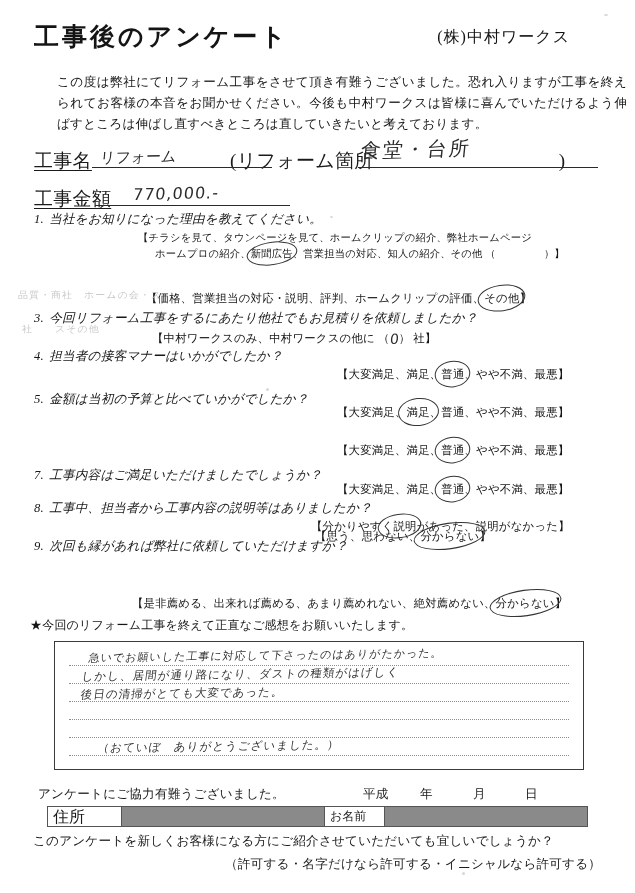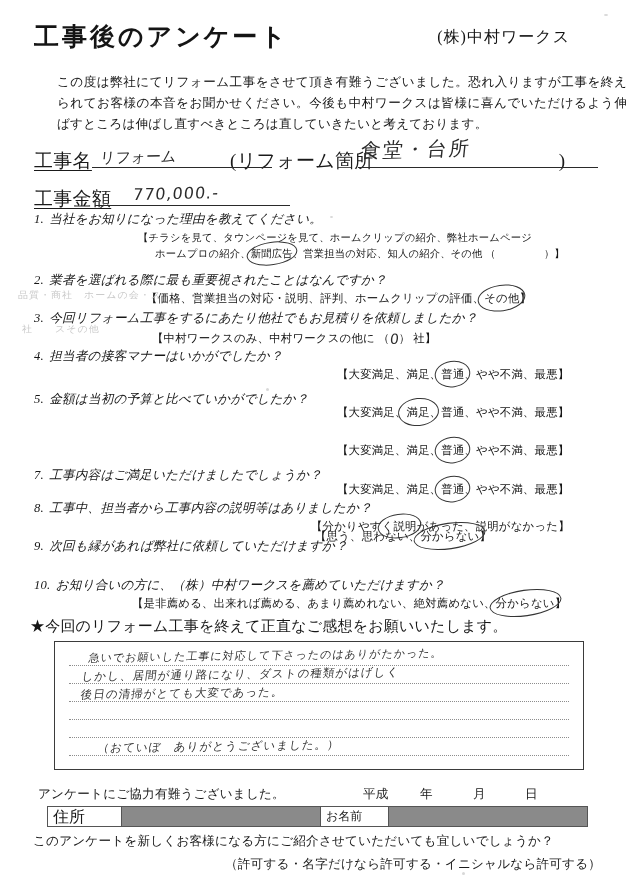--- a/index.html
+++ b/index.html
@@ -85,21 +85,21 @@
     border:1.4px solid #353535;
     border-radius:50%;
     transform:rotate(-8deg) scale(1.02);
     pointer-events:none;
   }
   .circ.tight::after{left:-4px;right:-4px;top:-5px;bottom:-4px;}
   .circ.wide::after{left:-9px;right:-9px;top:-7px;bottom:-6px;transform:rotate(-6deg);}
 
   
   .star{
-    position:absolute;left:30px;top:617px;font-size:15px;
+    position:absolute;left:30px;top:617px;font-size:12px;
     letter-spacing:.2px;white-space:nowrap;color:#161616;
   }
   .cbox{
     position:absolute;left:54px;top:641px;width:528px;height:127px;
     border:1.3px solid #3b3b3b;background:#fff;
   }
   .cline{
     position:absolute;left:14px;right:14px;height:0;
     border-bottom:1px dotted #8d8d8d;
   }
@@ -118,21 +118,21 @@
   .idtable{
     position:absolute;left:47px;top:806px;width:541px;height:21px;
     display:flex;border:1px solid #555;box-sizing:border-box;
   }
   .idcell-lbl{
     width:74px;border-right:1px solid #555;box-sizing:border-box;
     font-size:16px;line-height:19px;padding-left:5px;background:#fff;white-space:nowrap;
   }
   .idcell-val{flex:1;background:#8a8a8a;border-right:1px solid #555;box-sizing:border-box;}
   .idcell-lbl2{
-    width:68px;border-right:1px solid #555;box-sizing:border-box;
+    width:60px;border-right:1px solid #555;box-sizing:border-box;
     font-size:12px;line-height:19px;padding-left:5px;background:#fff;white-space:nowrap;
   }
   .idcell-val2{flex:1;background:#8a8a8a;box-sizing:border-box;}
   .foot-q{position:absolute;left:33px;top:833px;font-size:12.6px;letter-spacing:.2px;white-space:nowrap;}
   .foot-perm{position:absolute;left:225px;top:856px;font-size:12.6px;letter-spacing:.2px;white-space:nowrap;}
 </style>
 </head>
 <body>
 
 <div class="page">
@@ -164,24 +164,20 @@
 
   <div class="q" style="top:211px;">
     <span class="num">1.</span>
     <span>当社をお知りになった理由を教えてください。</span>
   </div>
   <div class="opts small" style="left:138px;top:231px;">【チラシを見て、タウンページを見て、ホームクリップの紹介、弊社ホームページ</div>
   <div class="opts small" style="left:155px;top:247px;">
     <span>ホームプロの紹介、</span><span class="circ tight">新聞広告</span><span>、営業担当の対応、知人の紹介、その他 （</span><span style="display:inline-block;width:48px;"></span><span>）】</span>
   </div>
 
-  <div class="q" style="top:272px;">
-    <span class="num">2.</span>
-    <span>業者を選ばれる際に最も重要視されたことはなんですか？</span>
-  </div>
   <div class="opts" style="left:146px;top:291px;">
     <span>【価格、営業担当の対応・説明、評判、ホームクリップの評価、</span><span class="circ">その他</span><span>】</span>
   </div>
 
   <div class="q" style="top:310px;">
     <span class="num">3.</span>
     <span>今回リフォーム工事をするにあたり他社でもお見積りを依頼しましたか？</span>
   </div>
   <div class="opts" style="left:152px;top:329px;">
     <span>【中村ワークスのみ、中村ワークスの他に （</span><span class="hand" style="position:relative;left:0;top:2px;font-size:14px;display:inline-block;">0</span><span>） 社】</span>
@@ -224,24 +220,20 @@
   </div>
 
   <div class="q" style="top:538px;">
     <span class="num">9.</span>
     <span>次回も縁があれば弊社に依頼していただけますか？</span>
   </div>
   <div class="opts" style="left:315px;top:529px;">
     <span>【思う、思わない、</span><span class="circ">分からない</span><span>】</span>
   </div>
 
-  <div class="q" style="top:577px;">
-    <span class="num">10.</span>
-    <span>お知り合いの方に、（株）中村ワークスを薦めていただけますか？</span>
-  </div>
   <div class="opts" style="left:132px;top:596px;">
     <span>【是非薦める、出来れば薦める、あまり薦めれない、絶対薦めない、</span><span class="circ">分からない</span><span>】</span>
   </div>
 
   <div class="star">★今回のリフォーム工事を終えて正直なご感想をお願いいたします。</div>
   <div class="cbox">
     <div class="cline" style="top:23px;"></div>
     <div class="cline" style="top:41px;"></div>
     <div class="cline" style="top:59px;"></div>
     <div class="cline" style="top:77px;"></div>

